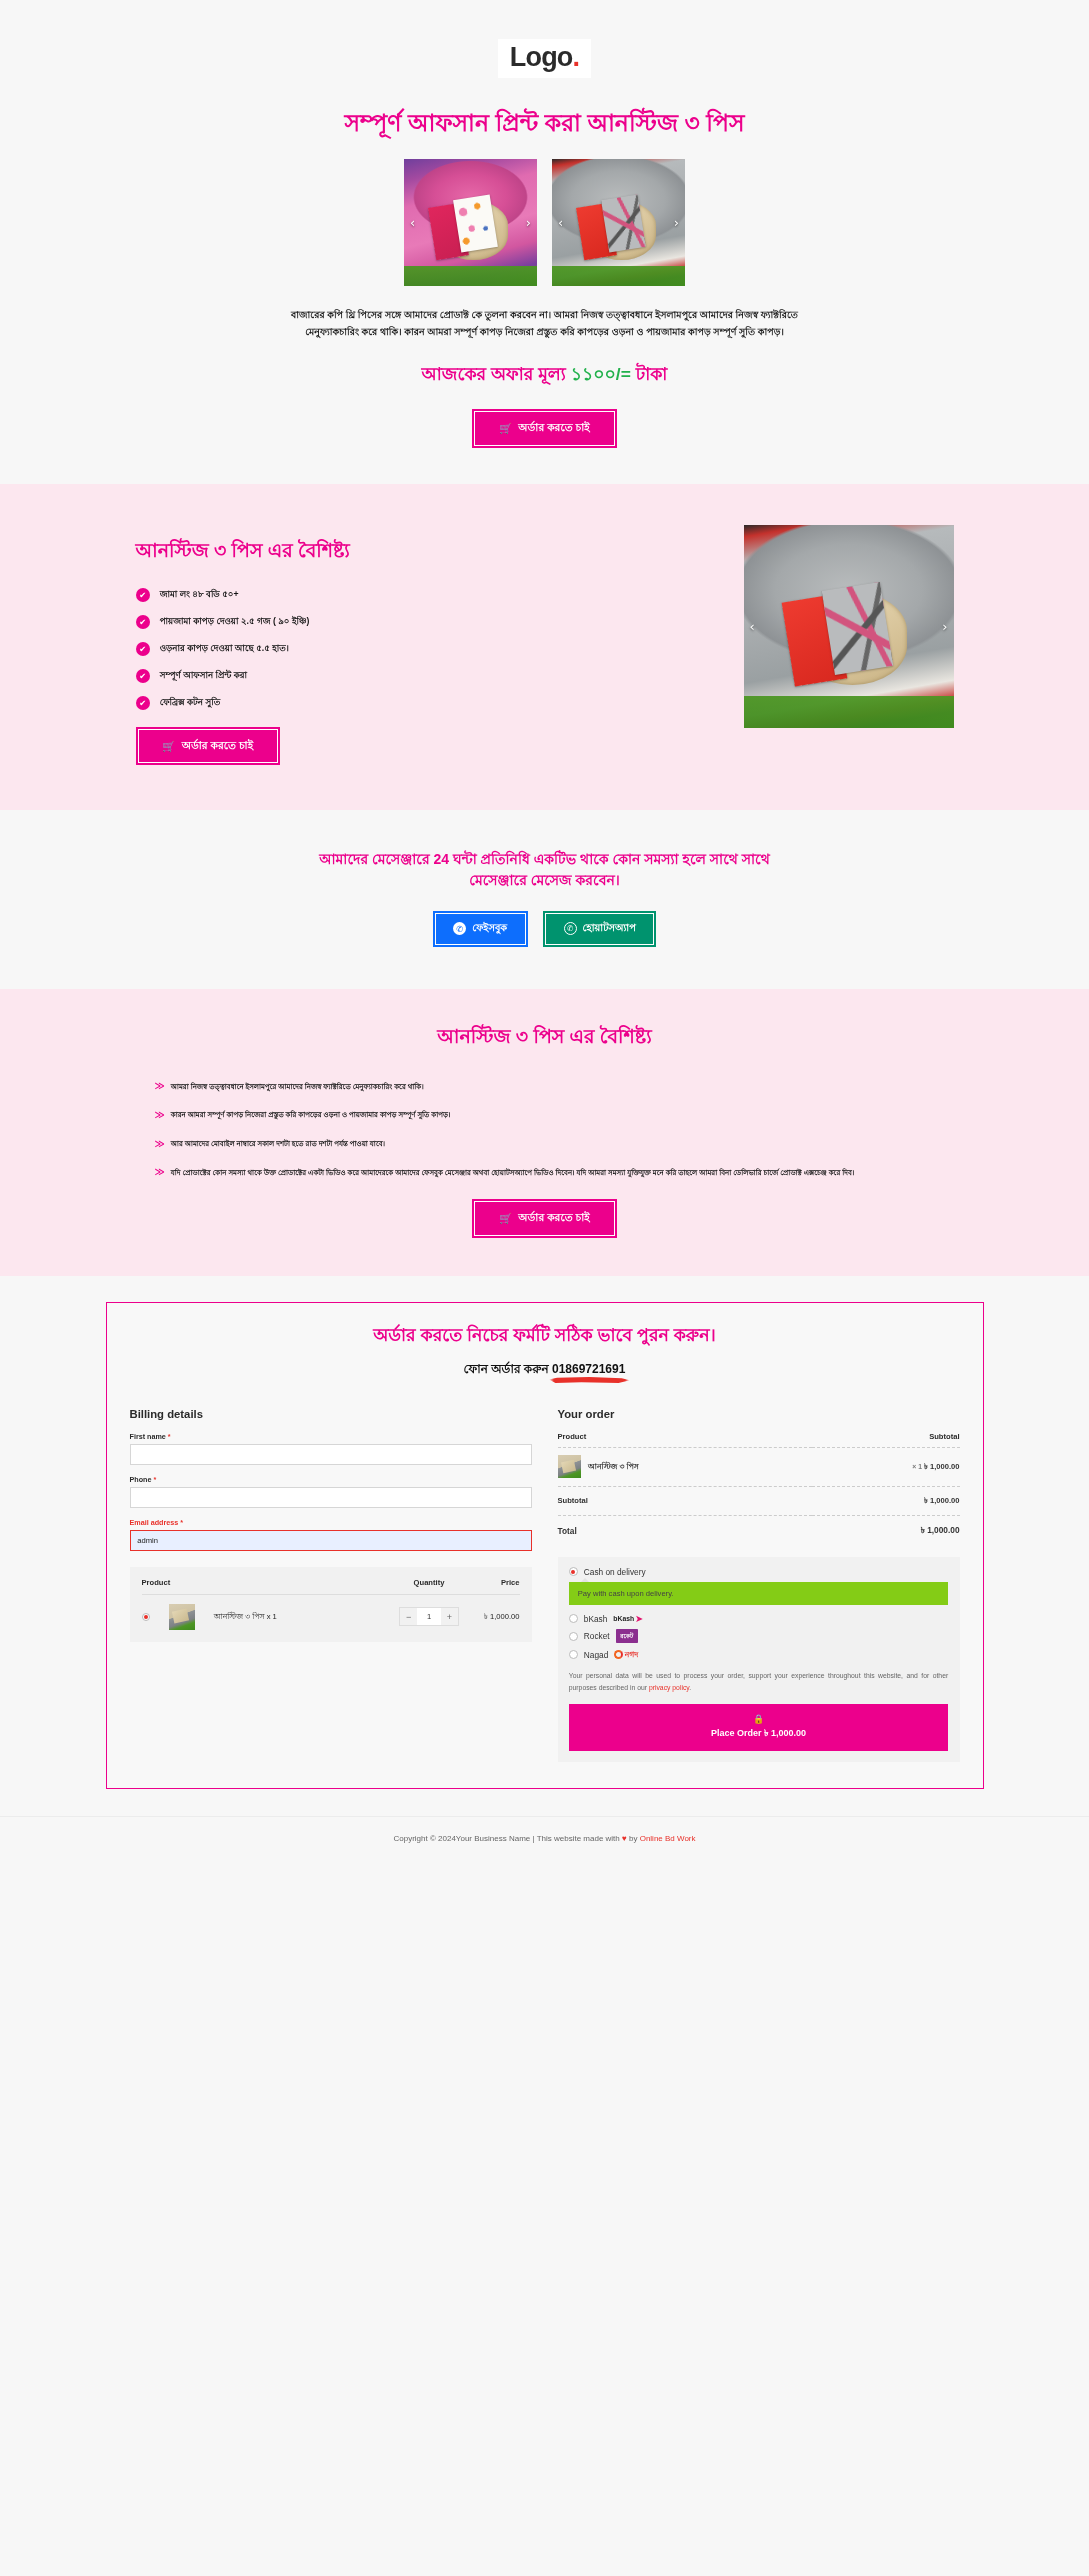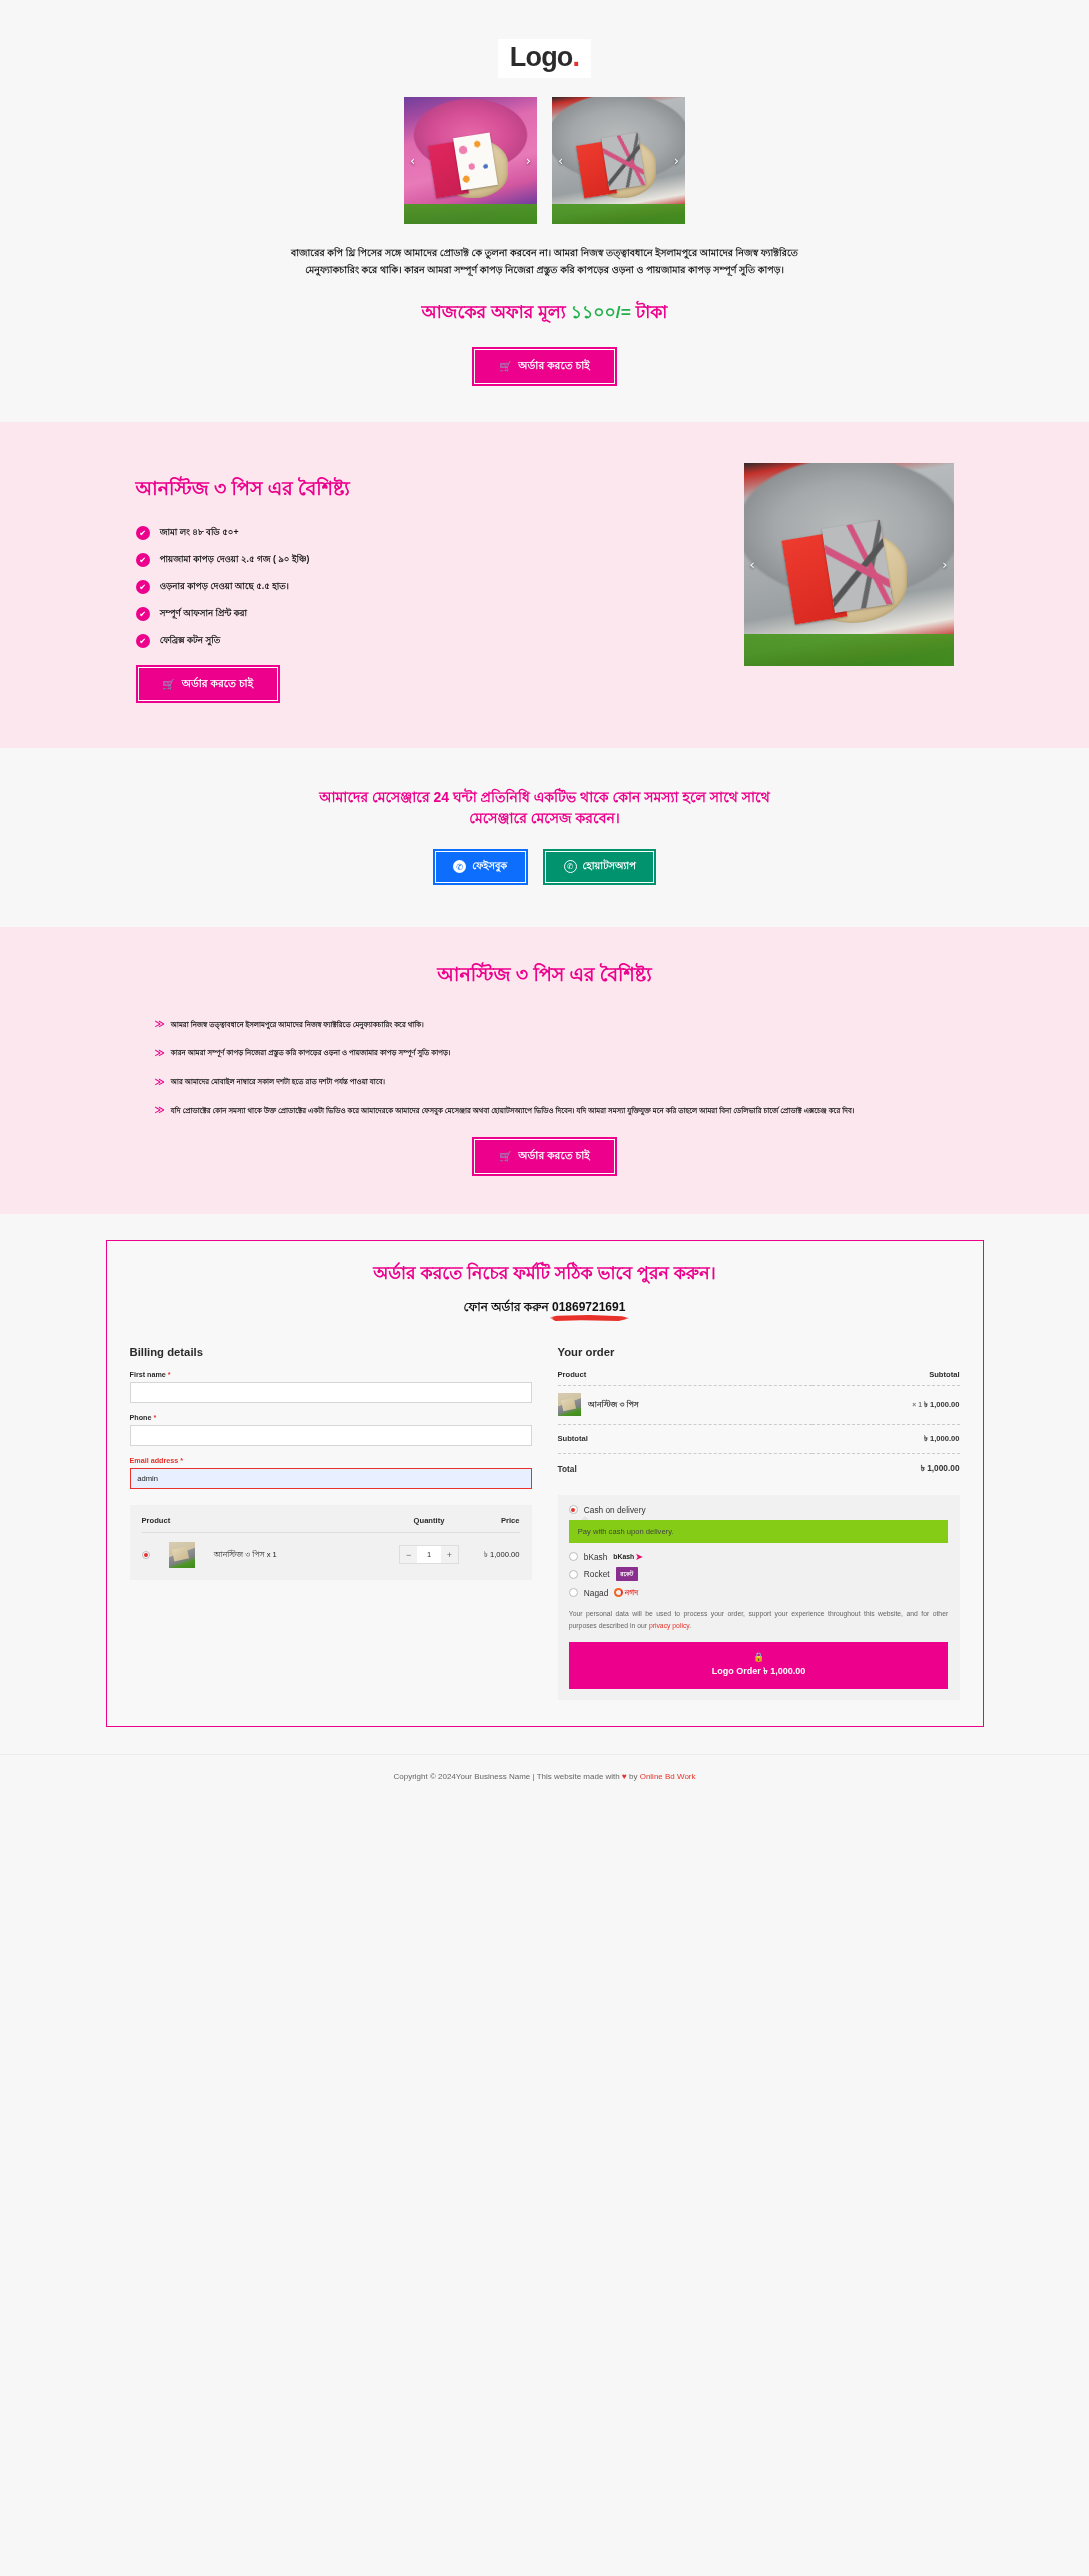--- a/index.html
+++ b/index.html
@@ -407,20 +407,21 @@
   .footer a { color: #e8312a; text-decoration: none; }
 </style>
 </head>
 <body>
 
 <section class="hero">
   <div class="logo-wrap">
     <span class="logo"><span>Logo</span><span class="dot">.</span></span>
   </div>
 
+  <h1 class="hero-title">সম্পূর্ণ আফসান প্রিন্ট করা আনস্টিজ ৩ পিস</h1>
 
   <div class="gallery">
     <div class="slide">
       <div class="slide-inner photo-pink">
         <div class="grass-strip"></div>
         <div class="basket"></div>
         <div class="cloth-a"></div>
         <div class="cloth-b"></div>
       </div>
       <span class="slide-arrow prev">‹</span>
@@ -661,21 +662,21 @@
             <span class="logo-nagad">
                 <span class="ring"></span>
                 <span>নগদ</span>
               </span>
           </div>
 
           <p class="privacy"><span>Your personal data will be used to process your order, support your experience throughout this website, and for other purposes described in our </span><a href="#">privacy policy</a><span>.</span></p>
 
           <button class="btn-place">
             <span class="lock">🔒</span>
-            <span>Logo Order</span>
+            <span>Place Order</span>
             <span>৳ 1,000.00</span>
           </button>
         </div>
       </div>
     </div>
   </div>
 </section>
 
 <footer class="footer">
   <span>Copyright © 2024Your Business Name | This website made with </span><span class="heart">♥</span><span> by </span><a href="#">Online Bd Work</a>

